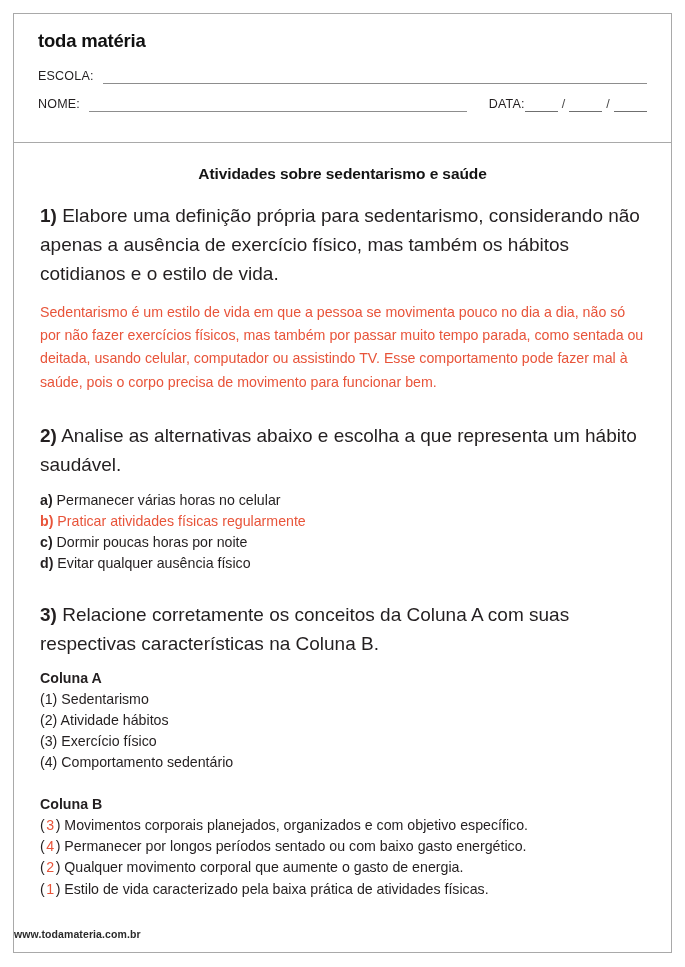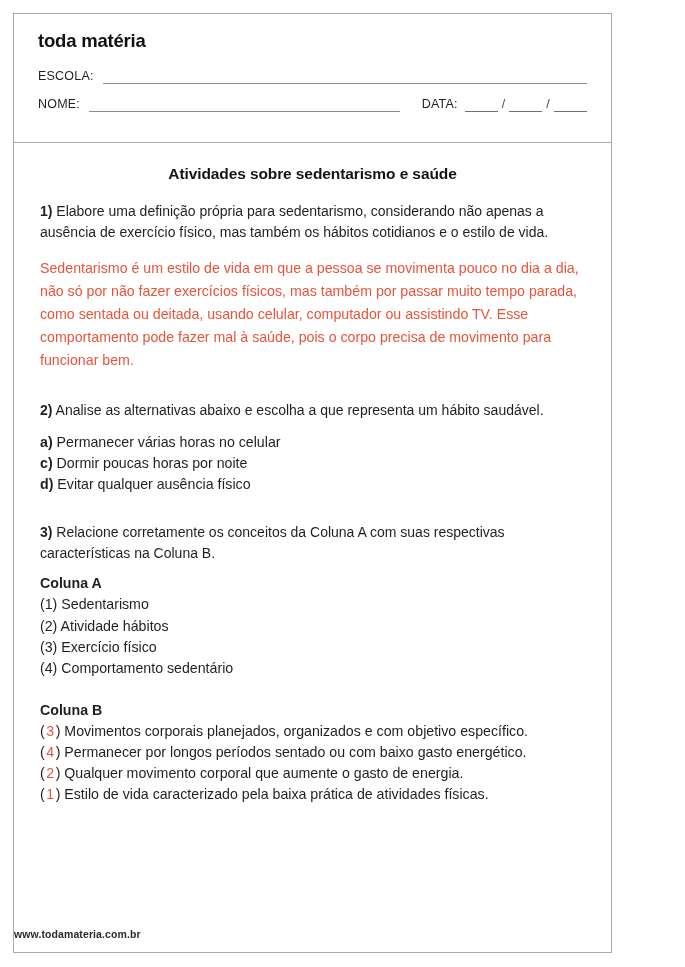--- a/index.html
+++ b/index.html
@@ -12,21 +12,21 @@
     height: 967px;
     font-family: "Liberation Sans", sans-serif;
     color: #231f20;
     -webkit-font-smoothing: antialiased;
   }
 
   .page {
     position: absolute;
     left: 13px;
     top: 13px;
-    width: 599px;
+    width: 659px;
     height: 940px;
     border: 1px solid #a9a9a9;
     box-sizing: border-box;
     background: #ffffff;
     display: flex;
     flex-direction: column;
   }
 
   
   .header {
@@ -62,21 +62,20 @@
     height: 11px;
   }
   .date-group {
     display: flex;
     align-items: flex-end;
     margin-left: 22px;
     white-space: nowrap;
   }
   .date-label {
     padding-bottom: 1px;
-    margin-right: 7px;
   }
   .date-blank {
     width: 33px;
     border-bottom: 1.3px solid #6f6f6f;
     height: 11px;
   }
   .slash {
     margin: 0 4px;
     padding-bottom: 1px;
     color: #4a4a4a;
@@ -92,21 +91,21 @@
   .title {
     text-align: center;
     font-size: 15.5px;
     font-weight: bold;
     letter-spacing: -0.1px;
     margin: 0 0 18px 0;
     color: #141414;
   }
 
   .q-text {
-    font-size: 14px;
+    font-size: 19px;
     line-height: 1.53;
     margin: 0 0 2px 0;
     color: #231f20;
   }
   .q-num {
     font-weight: bold;
   }
 
   .answer {
     color: #e8543a;
@@ -212,20 +211,24 @@
     <p class="q-text">
       <span class="q-num">2)</span>
       <span>Analise as alternativas abaixo e escolha a que representa um hábito saudável.</span>
     </p>
     <div class="block-gap-sm"></div>
 
     <p class="alt">
       <span class="alt-key">a)</span>
       <span>Permanecer várias horas no celular</span>
     </p>
+    <p class="alt correct">
+      <span class="alt-key">b)</span>
+      <span>Praticar atividades físicas regularmente</span>
+    </p>
     <p class="alt">
       <span class="alt-key">c)</span>
       <span>Dormir poucas horas por noite</span>
     </p>
     <p class="alt">
       <span class="alt-key">d)</span>
       <span>Evitar qualquer ausência físico</span>
     </p>
 
     <div class="block-gap-lg"></div>

